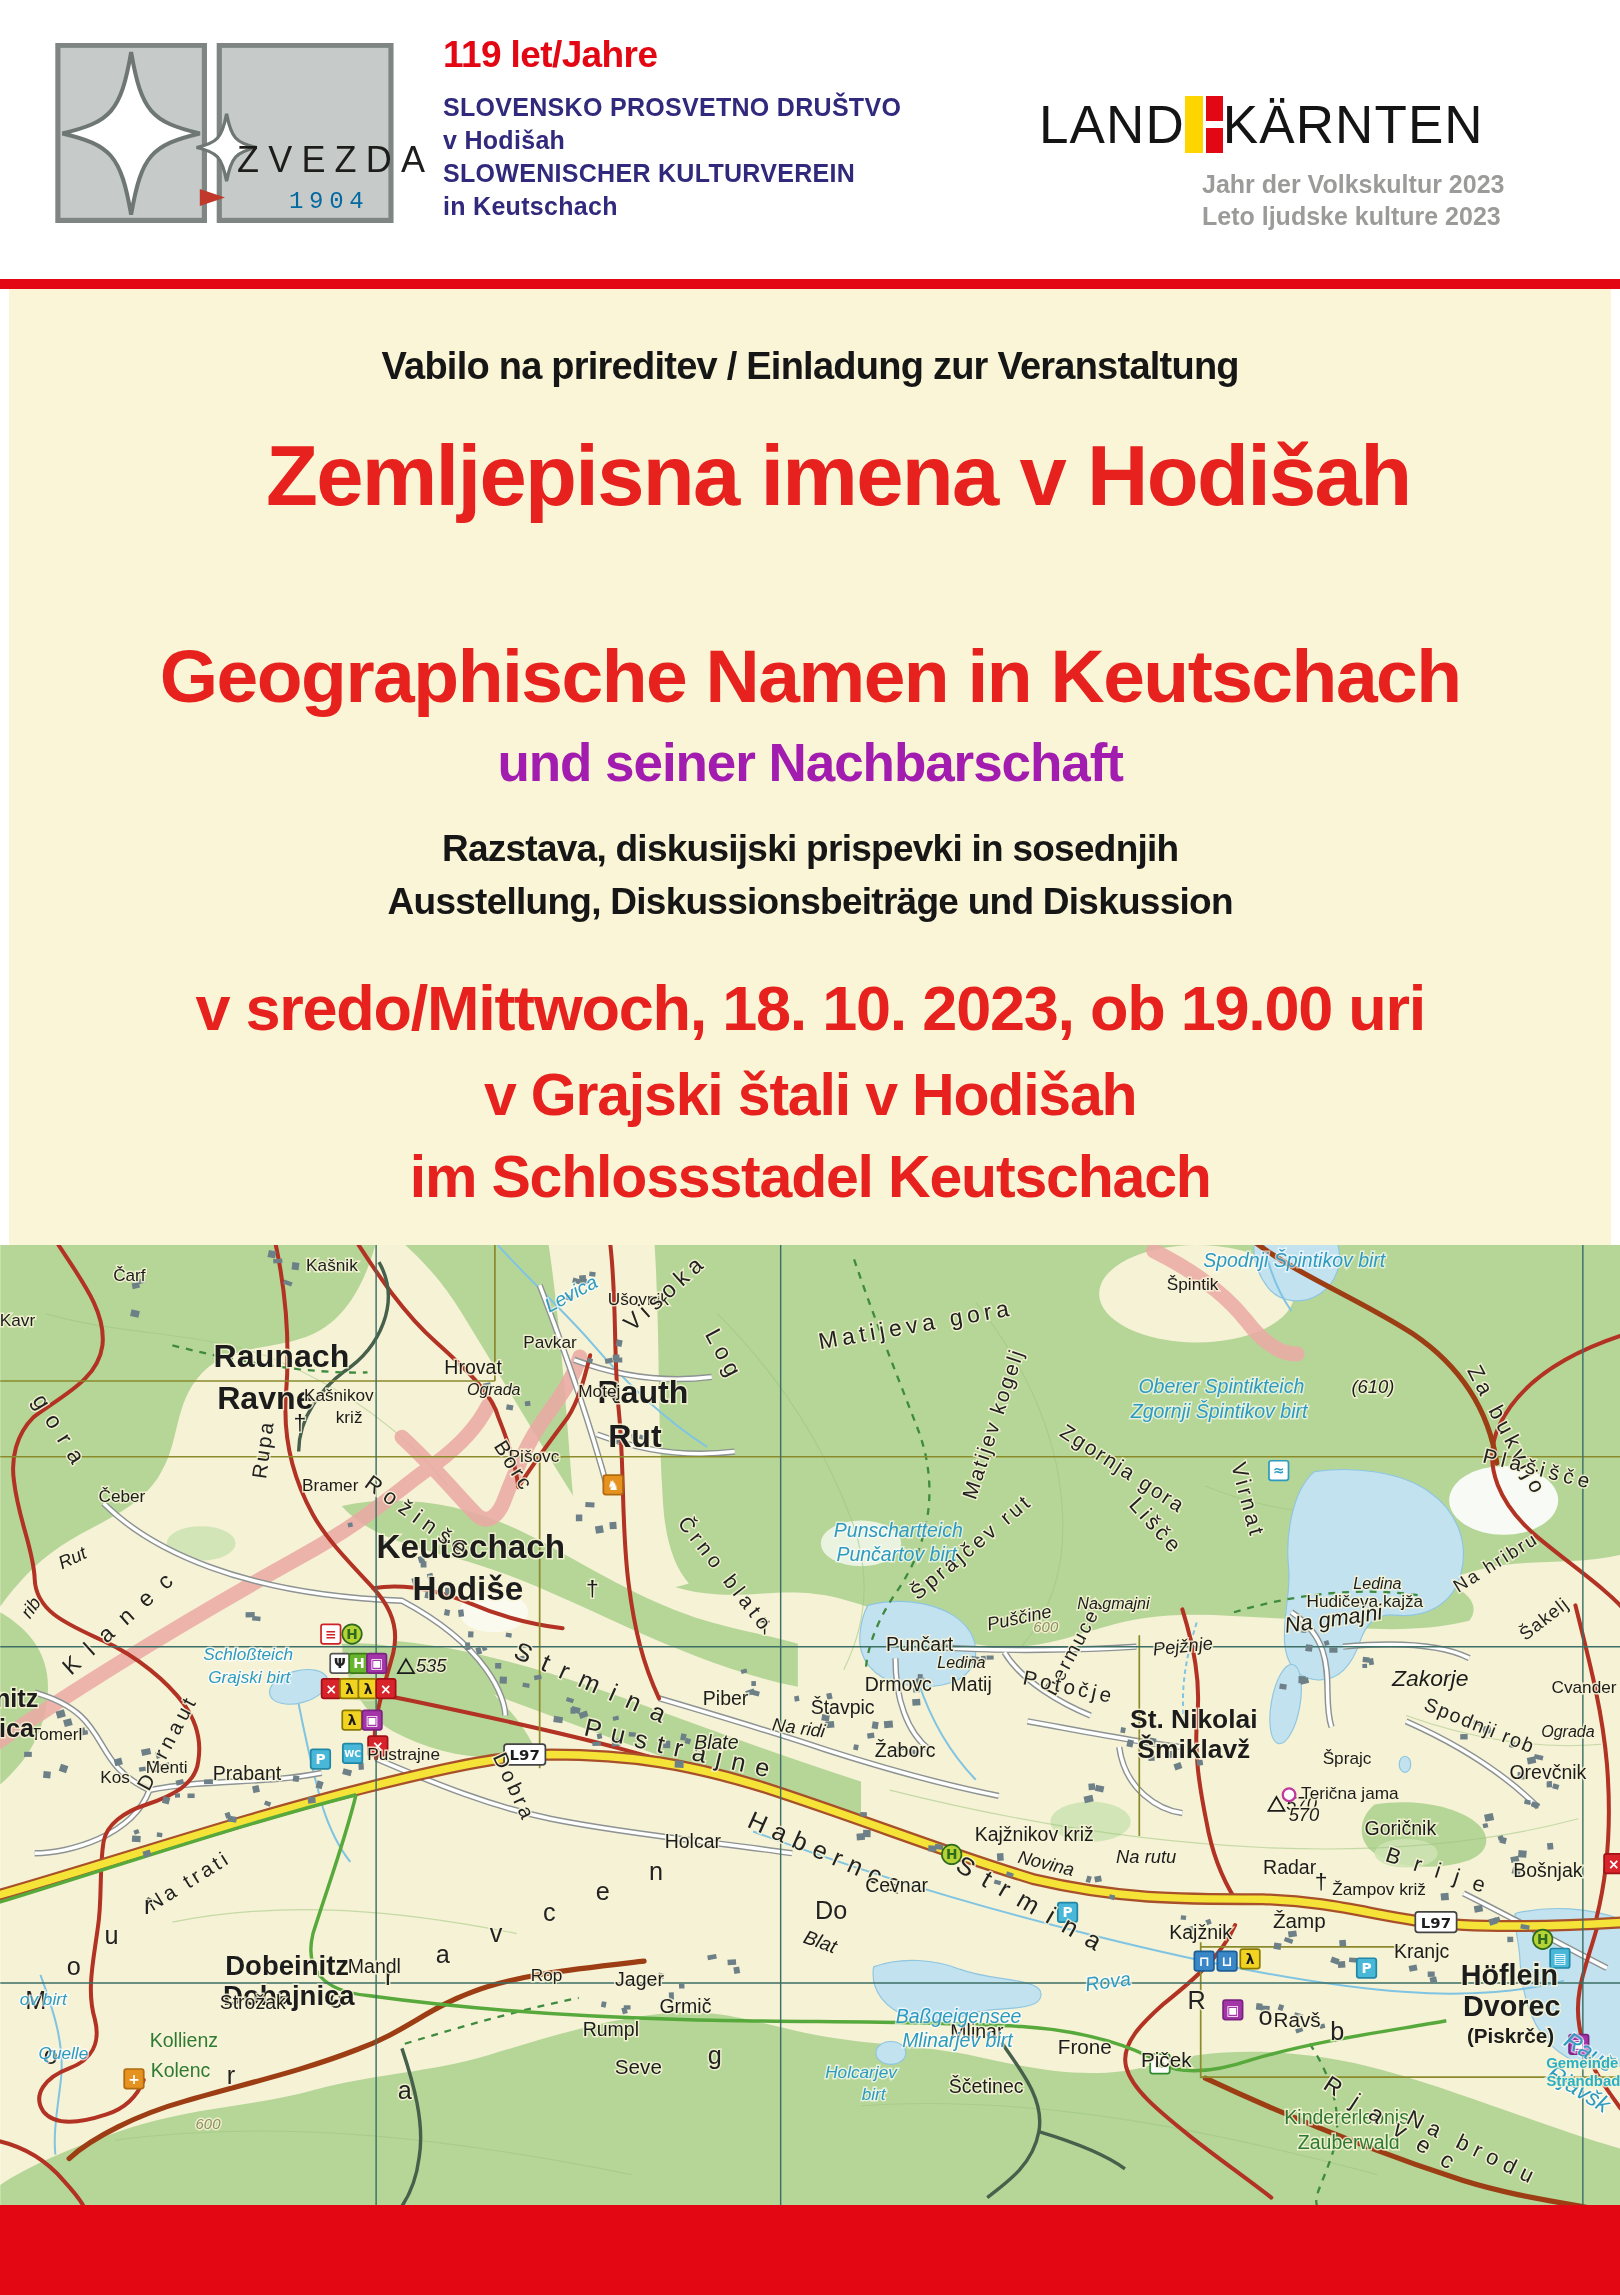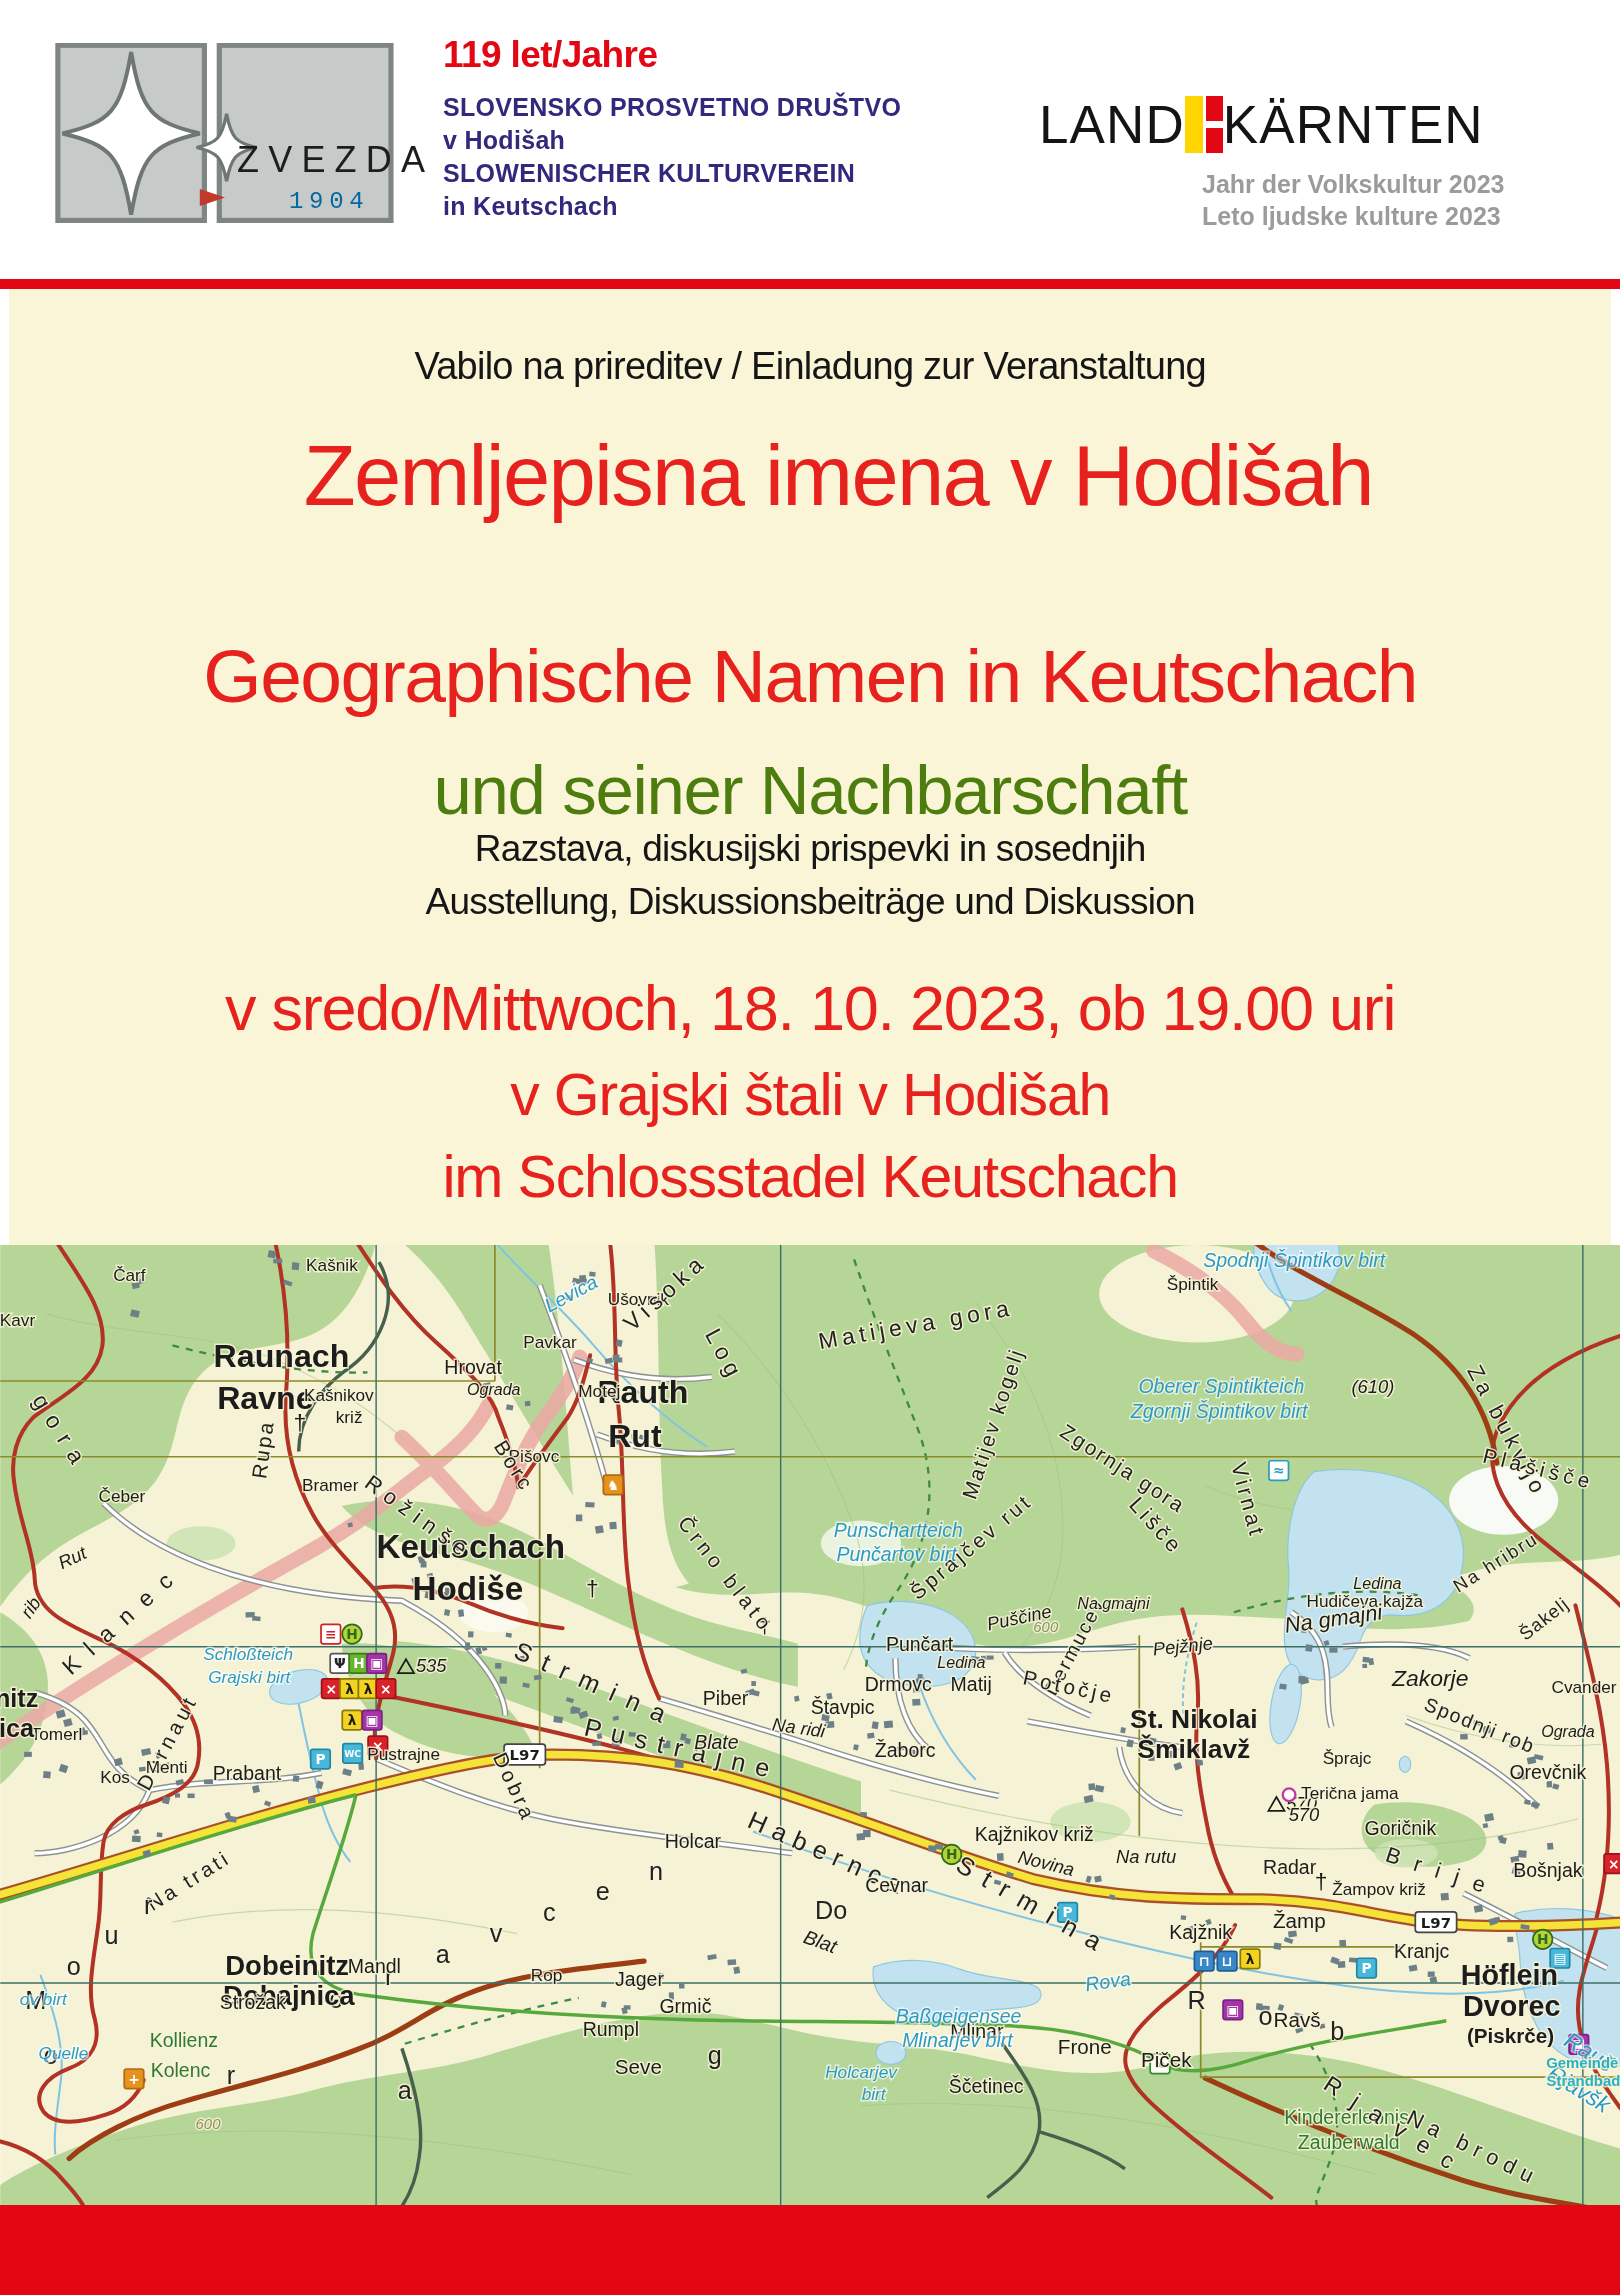--- a/index.html
+++ b/index.html
@@ -19,26 +19,26 @@
   #land-flag{width:38px;height:57px;display:flex;gap:2.9px;background:#ffffff;}
   #land-flag .col-y{width:18px;height:100%;background:#ffd500;}
   #land-flag .col-r{width:17px;height:100%;display:flex;flex-direction:column;}
   #land-flag .col-r .r1{height:25px;background:#e30613;}
   #land-flag .col-r .gap{height:8px;background:#ffffff;}
   #land-flag .col-r .r2{height:25px;background:#e30613;}
   #land-sub{left:1202px;top:168px;width:347px;text-align:left;color:#9b9b9a;font-weight:bold;font-size:25px;line-height:32px;}
   #red-rule{left:0;top:279px;width:1621px;height:9.8px;background:#e30613;}
   
   #cream{left:9.2px;top:289px;width:1602px;height:956px;background:#faf5d6;}
-  .c-line{position:absolute;left:0;width:1602px;text-align:center;font-weight:normal;letter-spacing:-0.02em;}
+  .c-line{position:absolute;left:0;width:1602px;text-align:center;font-weight:bold;letter-spacing:-0.02em;}
   #intro{top:56px;font-size:38px;color:#161616;}
   #title-sl{top:138px;font-size:85px;color:#e7211d;margin-left:28px;}
   #subtitle-sl{top:247px;font-size:55px;color:#161616;}
   #title-de{top:344px;font-size:75px;color:#e7211d;}
-  #subtitle-de{top:462px;font-size:69px;color:#4d7c0f;}
+  #subtitle-de{top:443px;font-size:53px;color:#a21caf;}
   #desc-sl{top:539px;font-size:37px;color:#161616;}
   #desc-de{top:592px;font-size:37px;color:#161616;}
   #when{top:683px;font-size:63px;color:#e7211d;}
   #where-sl{top:772px;font-size:59px;color:#e7211d;}
   #where-de{top:846px;font-size:59px;color:#e7211d;margin-top:8px;}
   
   #map-wrap{left:0;top:1245px;width:1621px;height:960px;}
   svg{display:block;}
   .ml{font-family:"Liberation Sans",sans-serif;fill:#1c1c1c;text-anchor:middle;paint-order:stroke;stroke:rgba(247,243,214,0.85);stroke-width:5px;}
   .t{font-size:30px;}

